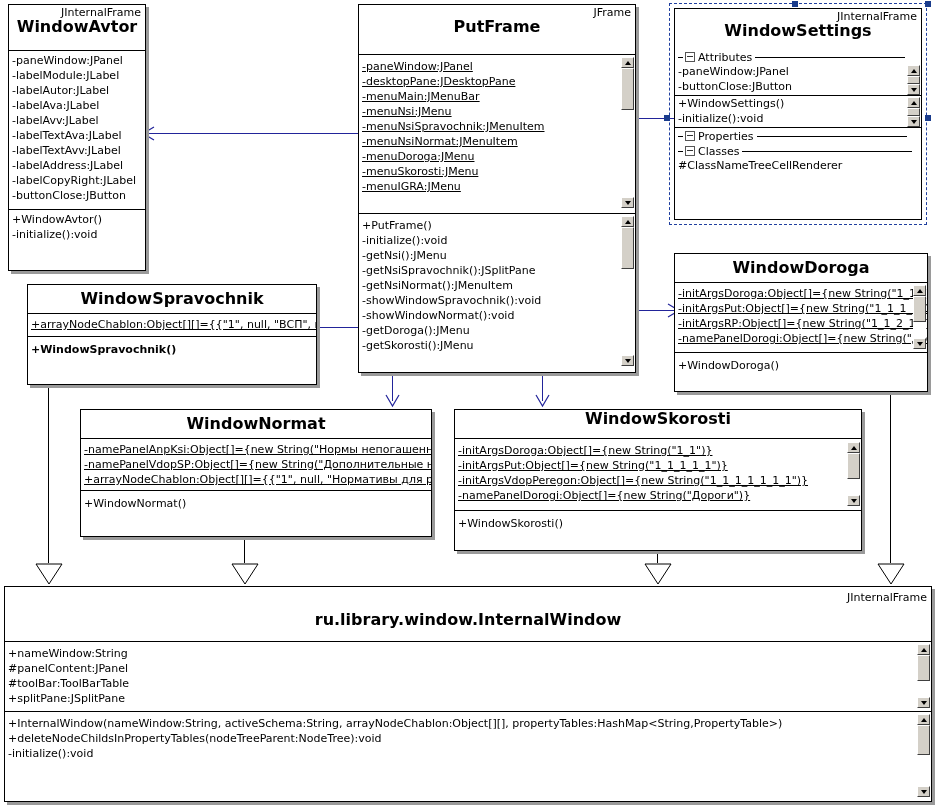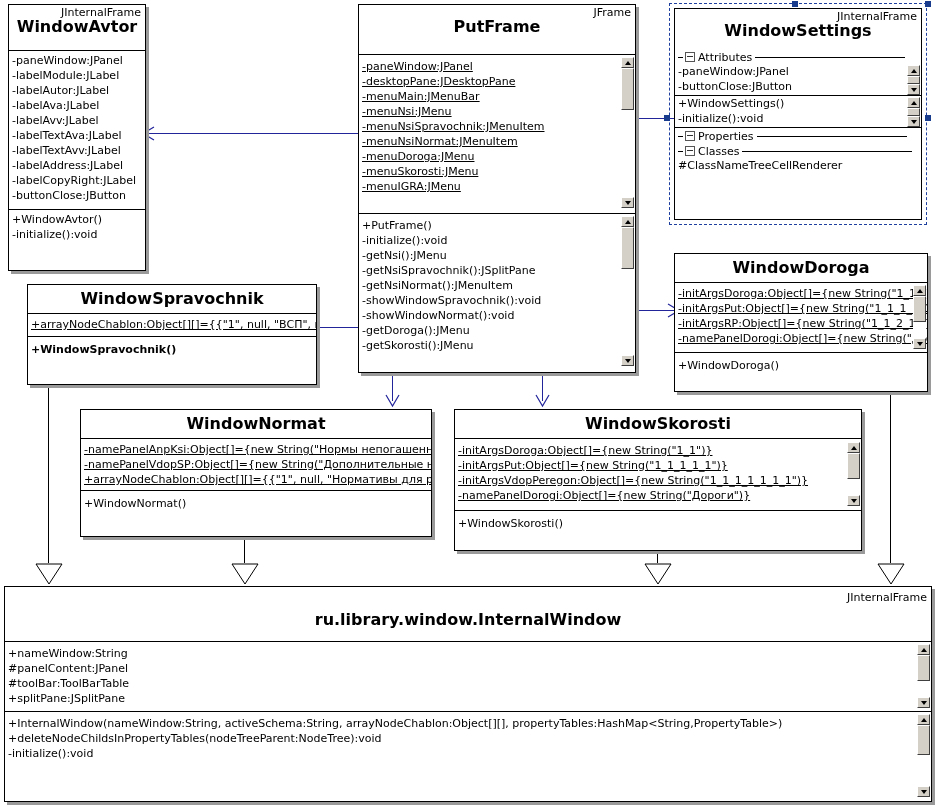--- a/index.html
+++ b/index.html
@@ -361,21 +361,21 @@
       <div class="feat st">-namePanelVdopSP:Object[]={new String("Дополнительные нормативы")}</div>
       <div class="feat st">+arrayNodeChablon:Object[][]={{"1", null, "Нормативы для расчёта", null}}</div>
     </div>
     <div class="compart" style="height:45px;padding-top:5px;">
       <div class="feat">+WindowNormat()</div>
     </div>
   </div>
 
   <div class="cls" style="left:454px;top:409px;width:408px;height:142px;">
     <div class="hdr" style="height:29px;">
-      <div class="cname" style="margin-top:5px;">WindowSkorosti</div>
+      <div class="cname" style="">WindowSkorosti</div>
     </div>
     <div class="compart" style="height:72px;padding-top:4px;">
       <div class="feat st">-initArgsDoroga:Object[]={new String("1_1")}</div>
       <div class="feat st">-initArgsPut:Object[]={new String("1_1_1_1_1")}</div>
       <div class="feat st">-initArgsVdopPeregon:Object[]={new String("1_1_1_1_1_1_1")}</div>
       <div class="feat st">-namePanelDorogi:Object[]={new String("Дороги")}</div>
       <div class="sb" style="top:3px;height:64px;">
         <div class="trk" style="top:11px;height:42px;"></div>
         <div class="ar up">
             <i></i>

